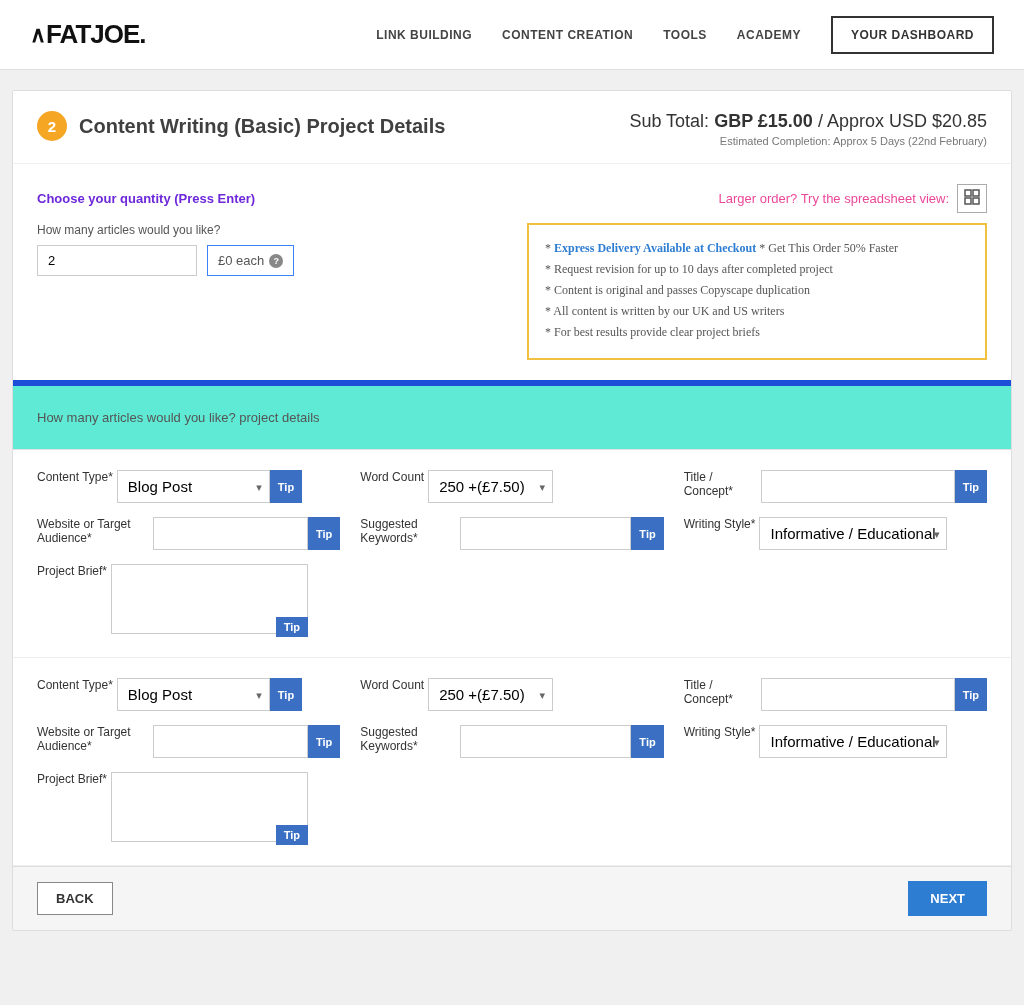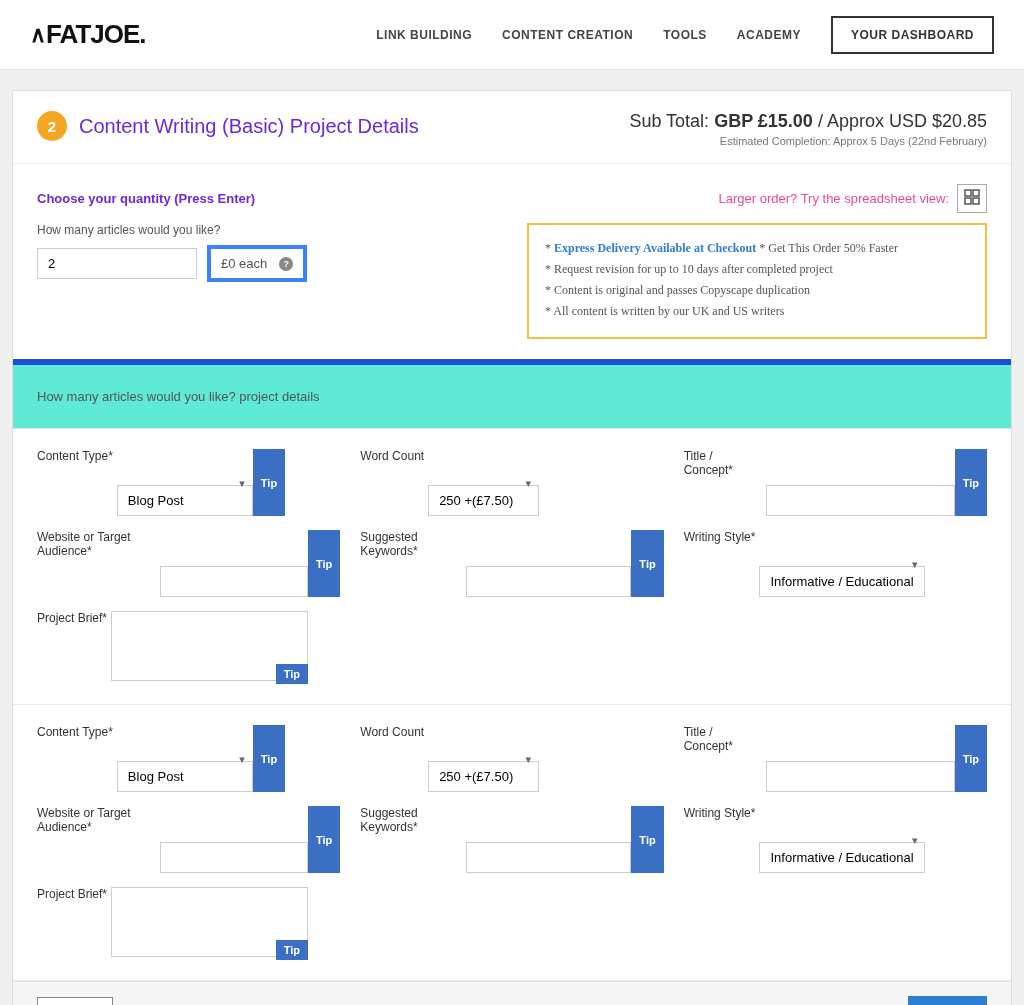--- a/index.html
+++ b/index.html
@@ -19,57 +19,57 @@
     
     .breadcrumb { padding: 12px 20px; border-bottom: 1px solid #eee; font-size: 13px; }
     .breadcrumb-link { color: #2d7dd2; cursor: pointer; }
     .breadcrumb-sep { color: #999; margin: 0 6px; }
     .breadcrumb-current { color: #555; }
 
     
     .page-header { padding: 20px 24px 16px; display: flex; align-items: flex-start; justify-content: space-between; border-bottom: 1px solid #f0f0f0; }
     .page-title-wrap { display: flex; align-items: center; gap: 12px; }
     .step-badge { background: #f5a623; color: #fff; border-radius: 50%; width: 30px; height: 30px; display: flex; align-items: center; justify-content: center; font-weight: 700; font-size: 15px; flex-shrink: 0; }
-    .page-title { font-size: 20px; font-weight: 400; color: #6d28d9; }
+    .page-title { font-size: 20px; font-weight: 700; color: #404040; }
     .subtotal-wrap { text-align: right; }
     .subtotal-main { font-size: 18px; font-weight: 400; color: #333; }
     .subtotal-main strong { font-weight: 700; }
     .subtotal-est { font-size: 11px; color: #777; margin-top: 3px; }
 
     
     .qty-section { padding: 20px 24px; }
     .qty-header { display: flex; align-items: center; justify-content: space-between; margin-bottom: 10px; }
     .qty-label { font-size: 13px; font-weight: 600; color: #6d28d9; }
     .spreadsheet-link { color: #ec4899; font-size: 13px; cursor: pointer; display: flex; align-items: center; gap: 8px; }
     .spreadsheet-btn { border: 1px solid #aaa; padding: 4px 6px; cursor: pointer; background: #fff; }
     .spreadsheet-btn svg { width: 16px; height: 16px; }
     .qty-sub-label { font-size: 12px; color: #555; margin-bottom: 8px; }
     .qty-input-row { display: flex; align-items: center; gap: 10px; }
     .qty-input { border: 1px solid #ccc; padding: 7px 10px; font-size: 13px; width: 160px; background: #fff; -webkit-appearance: none; }
-    .price-badge { border: 4px solid #3b82f6; padding: 7px 10px; font-size: 13px; color: #555; display: flex; align-items: center; gap: 12px; }
+    .price-badge { border: 1px solid #3b82f6; padding: 7px 10px; font-size: 13px; color: #555; display: flex; align-items: center; gap: 5px; }
     .info-icon { display: inline-flex; align-items: center; justify-content: center; width: 14px; height: 14px; border-radius: 50%; background: #888; color: #fff; font-size: 9px; font-weight: 700; cursor: pointer; }
 
     
     .express-box { border: 2px solid #f0c040; padding: 14px 16px; margin-left: 40px; flex: 1; max-width: 460px; }
     .express-line { font-size: 12px; color: #555; margin-bottom: 3px; line-height: 1.5; font-family: Liberation Serif, serif; }
     .express-highlight { color: #2d7dd2; font-weight: 700; }
 
     .qty-main-row { display: flex; align-items: flex-start; gap: 20px; }
     .qty-left { flex: 1; }
 
     
     .articles-header { background: #5eead4; padding: 24px 24px; border-top: 6px solid #1d4ed8; border-bottom: 1px solid #e0e0e0; font-size: 13px; color: #555; }
 
     
     .article-form { padding: 20px 24px; border-bottom: 1px solid #eee; }
     .form-row { display: flex; gap: 20px; margin-bottom: 14px; }
     .form-group { flex: 1; display: flex; flex-direction: row; gap: 4px; }
     .form-label { font-size: 12px; color: #333; font-weight: 500; }
     .form-field-wrap { display: flex; align-items: stretch; }
-    .form-select, .form-input { border: 1px solid #ccc; padding: 7px 10px; font-size: 13px; width: 100%; background: #fff; -webkit-appearance: none; cursor: pointer; margin-top: 36px; }
+    .form-select, .form-input { border: 1px solid #ccc; padding: 7px 10px; font-size: 15px; width: 100%; background: #fff; -webkit-appearance: none; cursor: pointer; }
     .form-select-wrap { position: relative; flex: 1; }
     .form-select-wrap::after { content: '▾'; position: absolute; right: 8px; top: 50%; transform: translateY(-50%); pointer-events: none; font-size: 11px; color: #666; }
     .tip-btn { background: #3a6fc4; color: #fff; border: none; padding: 0 8px; font-size: 11px; font-weight: 600; cursor: pointer; white-space: nowrap; flex-shrink: 0; }
     .project-brief-wrap { position: relative; }
     .project-brief-wrap textarea { width: 100%; border: 1px solid #ccc; padding: 8px 10px; font-size: 13px; min-height: 70px; resize: vertical; font-family: Arial, sans-serif; }
     .project-brief-tip { position: absolute; right: 0; bottom: 0; }
 
     
     .footer-bar { background: #f5f5f5; padding: 14px 24px; display: flex; justify-content: space-between; align-items: center; border-top: 1px solid #ddd; }
     .btn-back { border: 1px solid #888; background: #fff; padding: 8px 18px; font-size: 13px; cursor: pointer; font-weight: 600; color: #333; }
@@ -138,20 +138,21 @@
             </div>
           </div>
         </div>
         <div class="express-box">
           <div class="express-line">
             <span>* </span><span class="express-highlight">Express Delivery Available at Checkout</span><span> * Get This Order 50% Faster</span>
           </div>
           <div class="express-line">* Request revision for up to 10 days after completed project</div>
           <div class="express-line">* Content is original and passes Copyscape duplication</div>
           <div class="express-line">* All content is written by our UK and US writers</div>
+          <div class="express-line">* For best results provide clear project briefs</div>
         </div>
       </div>
     </div>
 
     <div class="articles-header">
       <span>How many articles would you like? project details</span>
     </div>
 
     <div class="article-form">
       <div class="form-row">

